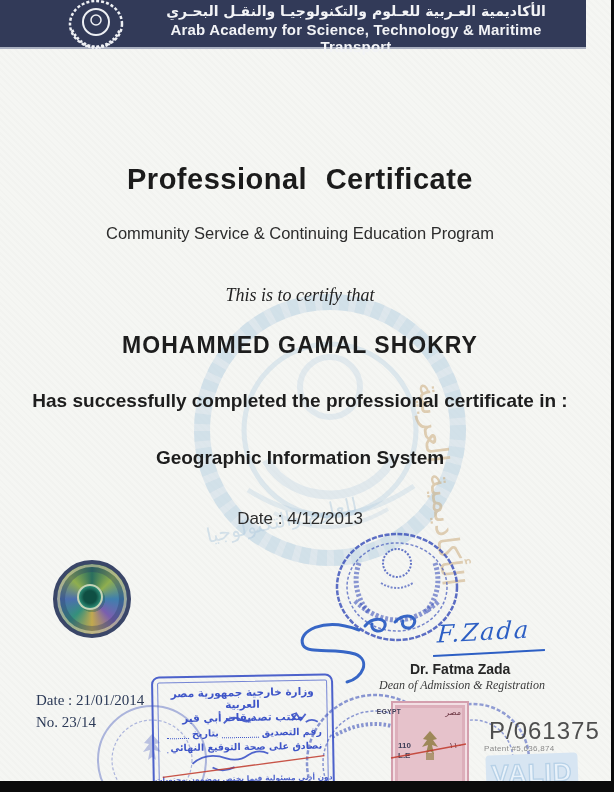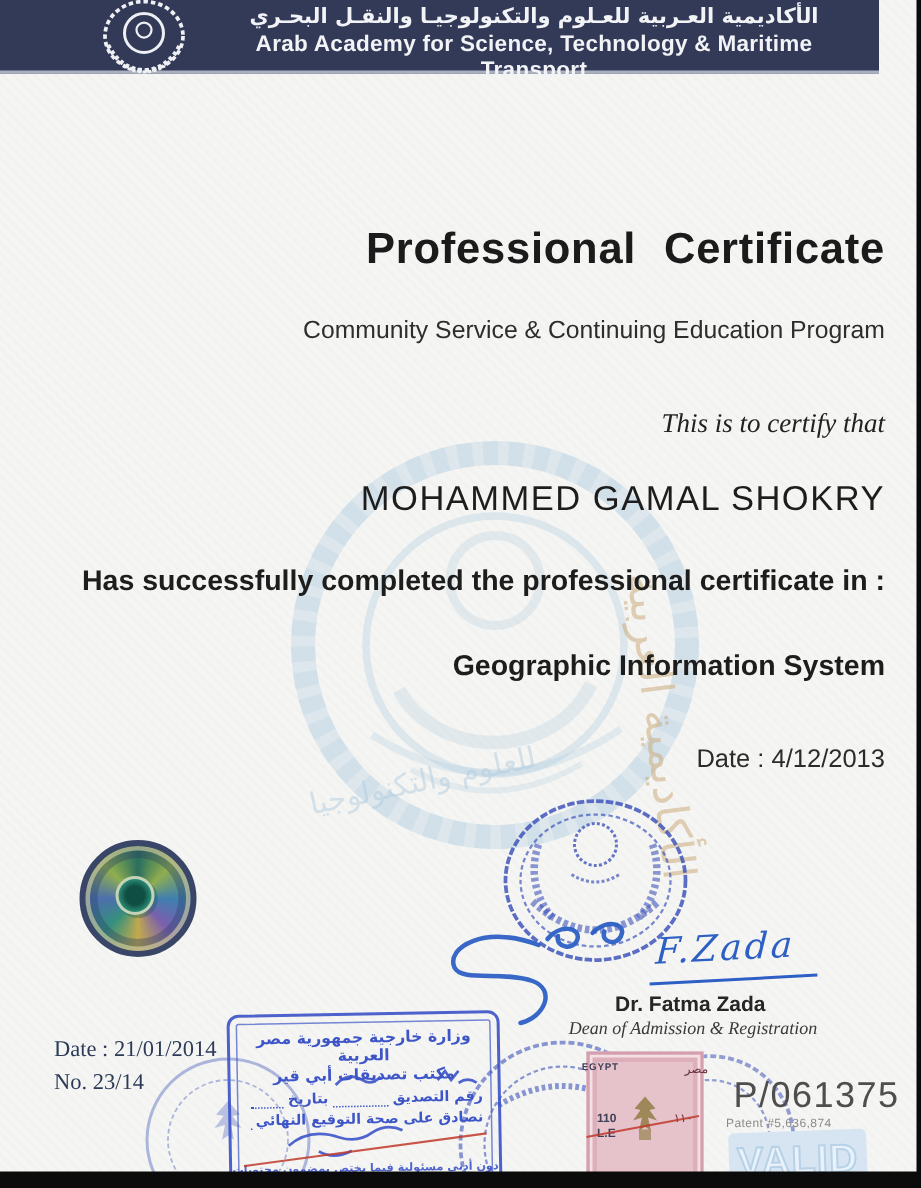--- a/index.html
+++ b/index.html
@@ -9,25 +9,25 @@
     font-family:"Liberation Sans",sans-serif;}
   .abs{position:absolute;}
   
   .band{position:absolute;left:0;top:0;width:586px;height:47px;background:#323a58;
         border-bottom:2px solid #aab0c0;}
   .band-text{position:absolute;left:140px;right:14px;top:0;text-align:center;color:#f2f3f6;}
   .band-ar{font-family:"DejaVu Sans",sans-serif;font-size:14px;font-weight:bold;margin-top:3px;letter-spacing:1px;}
   .band-en{font-size:15px;font-weight:bold;margin-top:2px;letter-spacing:.2px;}
   .logo{position:absolute;left:52px;top:0;}
   
-  .cwrap{position:absolute;left:10px;width:580px;text-align:right;color:#1f1f1f;}
+  .cwrap{position:absolute;left:10px;width:580px;text-align:center;color:#1f1f1f;margin-top:13px;}
   .t-title{top:150px;font-size:29px;font-weight:bold;letter-spacing:.5px;word-spacing:10px;color:#1b1b1b;}
   .t-program{top:211px;font-size:16.5px;color:#2d2d2d;}
   .t-certify{top:272px;font-size:18px;font-family:Liberation Serif, serif;font-style:italic;color:#222;}
-  .t-name{top:319px;font-size:23px;letter-spacing:1px;color:#1d1d1d;}
+  .t-name{top:319px;font-size:23px;letter-spacing:1px;color:#1d1d1d;font-weight:bold;}
   .t-completed{top:377px;font-size:19px;font-weight:bold;color:#1d1d1d;}
   .t-subject{top:434px;font-size:19px;font-weight:bold;color:#1d1d1d;}
   .t-date{top:496px;font-size:17px;color:#2b2b2b;}
   
   .holo{position:absolute;left:53px;top:560px;width:70px;height:70px;border-radius:50%;
     background:
       radial-gradient(circle at 50% 50%, #1f6f5c 0 18%, rgba(20,90,80,.35) 19% 26%, rgba(255,255,255,0) 27%),
       conic-gradient(#2a6e5e,#8fae4f,#3f7fae,#7a5fae,#c2a94e,#35907c,#4c6fae,#8fae4f,#2a6e5e);
     border:4px solid #3a4668;
     box-shadow:inset 0 0 0 3px rgba(235,225,170,.55), inset 0 0 0 8px rgba(40,60,100,.35);}
@@ -62,21 +62,21 @@
   
   .serial{position:absolute;left:489px;top:717px;font-size:24px;color:#4e4e4e;letter-spacing:1px;}
   .patent{position:absolute;left:484px;top:744px;font-size:8px;color:#8a8a8a;letter-spacing:.3px;}
   .valid{position:absolute;left:486px;top:754px;width:92px;height:38px;background:#d7e5f2;border-radius:4px;
     transform:rotate(-2deg);display:flex;align-items:center;justify-content:center;}
   .valid span{font-size:26px;font-weight:bold;letter-spacing:1px;color:#e9f2fa;
     -webkit-text-stroke:1.3px #b7d1e7;}
   
   .rev{position:absolute;left:391px;top:701px;width:74px;height:91px;background:#e6c2cb;
     border:2px solid #d49fae;box-shadow:inset 0 0 0 2px #f3dfe4, inset 0 0 0 5px #ddafbb;}
-  .rev-top{display:flex;justify-content:center;padding:5px 6px 0 6px;gap:44px;}
+  .rev-top{display:flex;justify-content:flex-end;padding:5px 6px 0 6px;gap:44px;}
   .rev-country{font-size:6.5px;font-weight:bold;color:#3f3f58;letter-spacing:.5px;}
   .rev-country-ar{font-family:"DejaVu Sans",sans-serif;font-size:8px;color:#69323f;}
   .rev-val-l{position:absolute;left:5px;top:38px;font-size:8px;font-weight:bold;color:#3f3f58;line-height:1.2;}
   .rev-val-r{position:absolute;right:5px;top:38px;font-family:"DejaVu Sans",sans-serif;font-size:8px;color:#69323f;}
   .rev-eagle{position:absolute;left:22px;top:26px;}
   
   .edge-b{position:absolute;left:0;top:781px;width:614px;height:11px;background:#0b0b0b;}
   .edge-r{position:absolute;left:611px;top:0;width:3px;height:792px;background:#0b0b0b;}
   .inkline{position:absolute;left:0;top:0;pointer-events:none;}
 </style>

